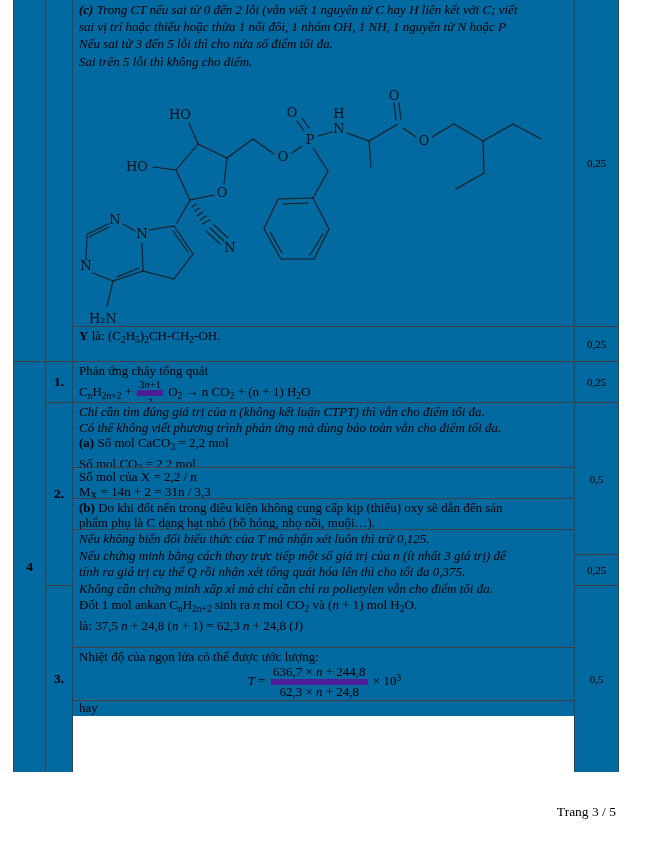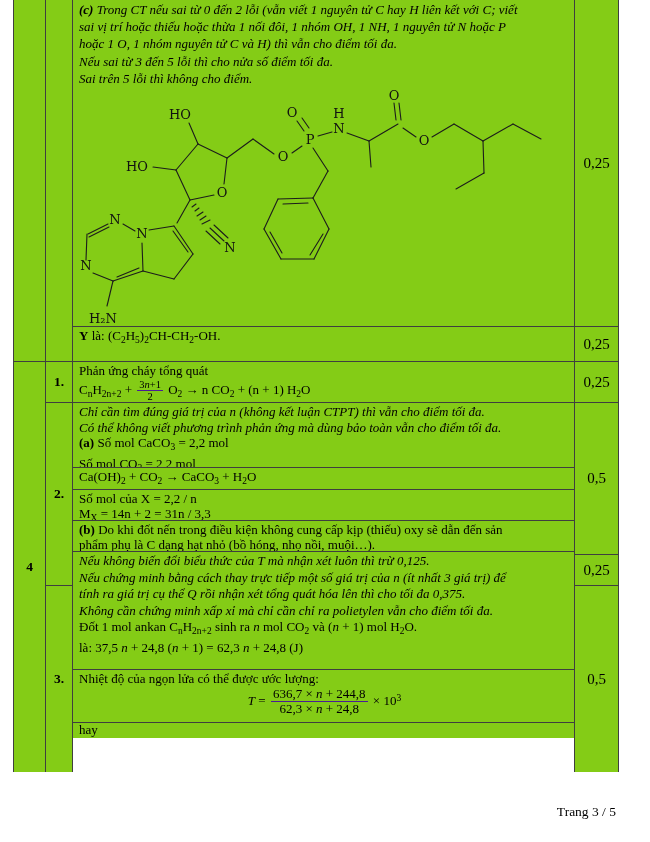--- a/index.html
+++ b/index.html
@@ -4,35 +4,35 @@
 <style>
   html,body{margin:0;padding:0}
   body{
     width:650px;height:842px;background:#ffffff;color:#000;
     font-family:"Liberation Serif","DejaVu Serif",serif;
     position:relative;overflow:hidden;
   }
   .gtable{position:absolute;left:13px;top:0;display:flex;border-left:1px solid #3f3f3f}
   .col{display:flex;flex-direction:column;border-right:1px solid #3f3f3f;box-sizing:border-box}
   .col1{width:32px}.col2{width:27px}.col3{width:502px}.col4{width:44px}
-  .cell{box-sizing:border-box;border-bottom:1px solid #3f3f3f;overflow:hidden;background:#84cc16}
+  .cell{box-sizing:border-box;border-bottom:1px solid #3f3f3f;overflow:hidden;background:#0369a1}
   .nb{border-bottom:none}
   .numcell{display:flex;align-items:center;justify-content:center;font-weight:bold;font-size:13.5px}
-  .scorecell{display:flex;align-items:center;justify-content:center;font-size:15px}
+  .scorecell{display:flex;align-items:center;justify-content:center;font-size:11px}
   .content{padding:1px 4px 0 6px;font-size:13px;line-height:16.3px;position:relative}
   .tline{white-space:nowrap}
   .tline.center{text-align:center;white-space:normal}
   .run-r{font-style:normal}
   .run-b{font-weight:bold}
   .run-i{font-style:italic}
   .run-bi{font-weight:bold;font-style:italic}
   .run-sub{font-size:9.5px;vertical-align:-3px;letter-spacing:0}
   .run-sup{font-size:9.5px;vertical-align:4px}
   .frac{display:inline-block;vertical-align:middle;text-align:center;line-height:1.08;margin:0 2px}
-  .frac .num{display:block;border-bottom:1px solid #4c1d95;padding:0 2px}
+  .frac .num{display:block;border-bottom:6px solid #4c1d95;padding:0 2px}
   .frac .den{display:block;padding:0 2px}
   .frac.small{font-size:10.5px}
   .lh172{line-height:17.2px}
   .lh160{line-height:16px}
   .lh157{line-height:15.7px}
   .lh152{line-height:15.2px}
   .lh150{line-height:15px}
   .lh166{line-height:16.6px}
   .lh130{line-height:13px;padding-top:0}
   #structure-svg{position:absolute;left:0;top:87px}
@@ -63,21 +63,20 @@
     <div class="cell numcell nb" style="height:186px">
       <span>3.</span>
     </div>
   </div>
 
   <div class="col col3">
     <div class="cell content lh172" style="height:327px">
       <div>
           <div class="tline"><span class="run-bi">(c) </span><span class="run-i">Trong CT nếu sai từ 0 đến 2 lỗi (vẫn viết 1 nguyên tử C hay H liên kết với C; viết</span></div>
           <div class="tline"><span class="run-i">sai vị trí hoặc thiếu hoặc thừa 1 nối đôi, 1 nhóm OH, 1 NH, 1 nguyên tử N hoặc P</span></div>
-          <div class="tline"><span class="run-i">hoặc 1 O, 1 nhóm nguyên tử C và H) thì vẫn cho điểm tối đa.</span></div>
           <div class="tline"><span class="run-i">Nếu sai từ 3 đến 5 lỗi thì cho nửa số điểm tối đa.</span></div>
           <div class="tline"><span class="run-i">Sai trên 5 lỗi thì không cho điểm.</span></div>
         </div>
       <svg id="structure-svg" width="502" height="240" viewBox="0 0 502 240">
           <line x1="125" y1="57" x2="154" y2="71"></line>
           <line x1="154" y1="71" x2="151" y2="97"></line>
           <line x1="141" y1="108" x2="117" y2="113"></line>
           <line x1="117" y1="113" x2="103" y2="83"></line>
           <line x1="103" y1="83" x2="125" y2="57"></line>
           <line x1="116" y1="36" x2="125" y2="57"></line>
@@ -157,23 +156,20 @@
     <div class="cell content lh160" style="height:41px">
         <div class="tline"><span class="run-r">Phản ứng cháy tổng quát</span></div>
         <div class="tline"><span class="run-r">C</span><span class="run-sub">n</span><span class="run-r">H</span><span class="run-sub">2n+2</span><span class="run-r"> + </span><span class="frac small"><span class="num"><span class="run-r">3</span><span class="run-i">n</span><span class="run-r">+1</span></span><span class="den"><span class="run-r">2</span></span></span><span class="run-r"> O</span><span class="run-sub">2</span><span class="run-r"> → n CO</span><span class="run-sub">2</span><span class="run-r"> + (n + 1) H</span><span class="run-sub">2</span><span class="run-r">O</span></div>
       </div>
     <div class="cell content lh157" style="height:65px">
         <div class="tline"><span class="run-i">Chỉ cần tìm đúng giá trị của n (không kết luận CTPT) thì vẫn cho điểm tối đa.</span></div>
         <div class="tline"><span class="run-i">Có thể không viết phương trình phản ứng mà dùng bảo toàn vẫn cho điểm tối đa.</span></div>
         <div class="tline"><span class="run-b">(a) </span><span class="run-r">Số mol CaCO</span><span class="run-sub">3</span><span class="run-r"> = 2,2 mol</span></div>
         <div class="tline"><span class="run-r">Số mol CO</span><span class="run-sub">2</span><span class="run-r"> = 2,2 mol</span></div>
       </div>
-    <div class="cell content lh160" style="height:22px">
-        <div class="tline"><span class="run-r">Ca(OH)</span><span class="run-sub">2</span><span class="run-r"> + CO</span><span class="run-sub">2</span><span class="run-r"> → CaCO</span><span class="run-sub">3</span><span class="run-r"> + H</span><span class="run-sub">2</span><span class="run-r">O</span></div>
-      </div>
     <div class="cell content lh152" style="height:31px">
         <div class="tline"><span class="run-r">Số mol của X = 2,2 / n</span></div>
         <div class="tline"><span class="run-r">M</span><span class="run-sub">X</span><span class="run-r"> = 14n + 2 = 31n / 3,3</span></div>
       </div>
     <div class="cell content lh150" style="height:31px">
         <div class="tline"><span class="run-b">(b) </span><span class="run-r">Do khi đốt nến trong điều kiện không cung cấp kịp (thiếu) oxy sẽ dẫn đến sản</span></div>
         <div class="tline"><span class="run-r">phẩm phụ là C dạng hạt nhỏ (bồ hóng, nhọ nồi, muội…).</span></div>
       </div>
     <div class="cell content lh166" style="height:118px">
         <div class="tline"><span class="run-i">Nếu không biến đổi biểu thức của T mà nhận xét luôn thì trừ 0,125.</span></div>

